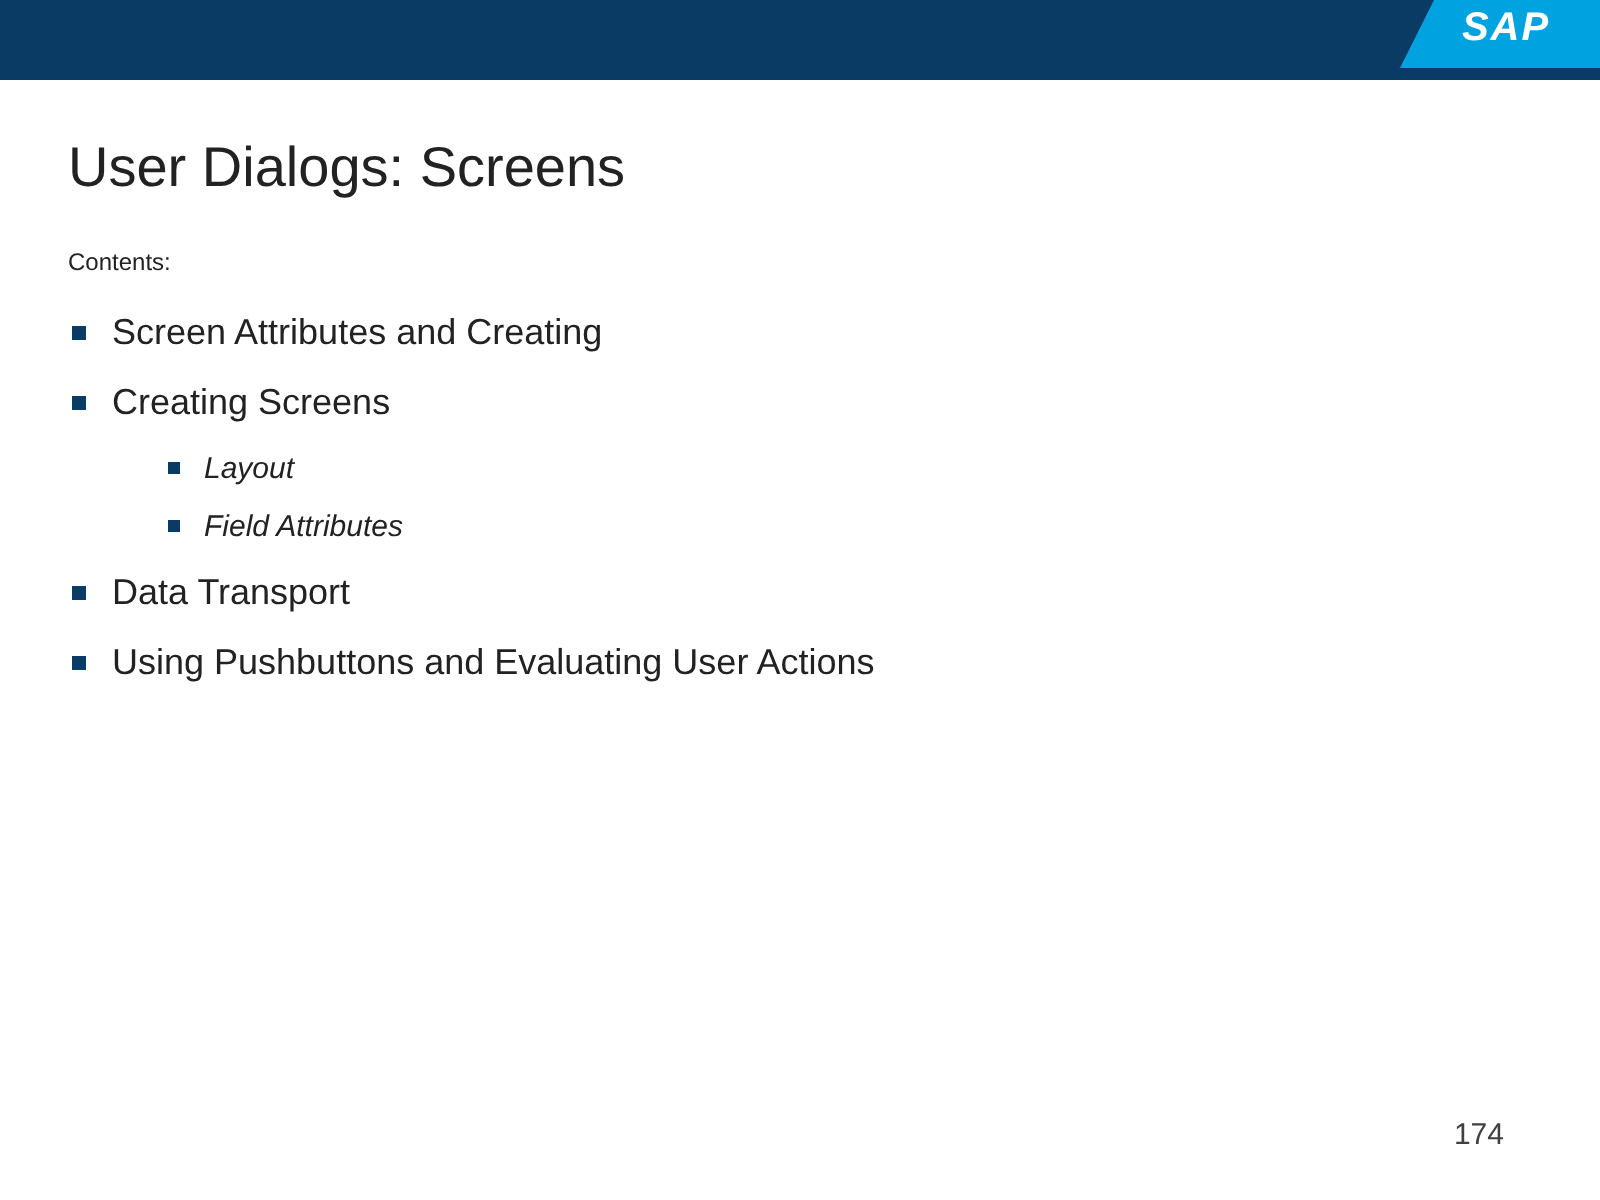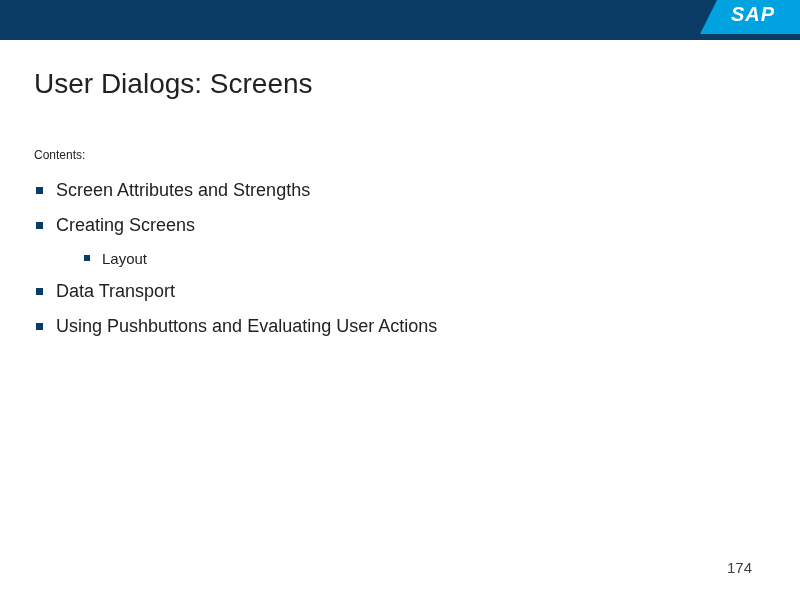--- a/index.html
+++ b/index.html
@@ -43,21 +43,21 @@
     font-style: italic;
     margin-left: 6px;
   }
   .content {
     padding: 28px 34px 0 34px;
   }
   .slide-title {
     font-size: 28px;
     font-weight: normal;
     color: #222222;
-    margin-bottom: 48px;
+    margin-bottom: 24px;
   }
   .contents-label {
     font-size: 12px;
     color: #222222;
     margin-bottom: 18px;
   }
   ul.level1 {
     list-style: none;
     padding-left: 0;
   }
@@ -81,20 +81,21 @@
     list-style: none;
     padding-left: 26px;
     margin-top: 14px;
   }
   ul.level2 > li {
     position: relative;
     padding-left: 20px;
     margin-bottom: 12px;
     font-size: 15px;
     color: #222222;
+    font-style: italic;
   }
   ul.level2 > li::before {
     content: "";
     position: absolute;
     left: 2px;
     top: 5px;
     width: 6px;
     height: 6px;
     background: #0a3b64;
   }
@@ -116,27 +117,30 @@
     </div>
   </div>
 </div>
 
 <div class="content">
   <h1 class="slide-title">User Dialogs: Screens</h1>
   <div class="contents-label">Contents:</div>
 
   <ul class="level1">
     <li>
-      <span>Screen Attributes and Strengths</span>
+      <span>Screen Attributes and Creating</span>
     </li>
     <li>
       <span>Creating Screens</span>
       <ul class="level2">
         <li>
           <span>Layout</span>
+        </li>
+        <li>
+          <span>Field Attributes</span>
         </li>
       </ul>
     </li>
     <li>
       <span>Data Transport</span>
     </li>
     <li>
       <span>Using Pushbuttons and Evaluating User Actions</span>
     </li>
   </ul>

